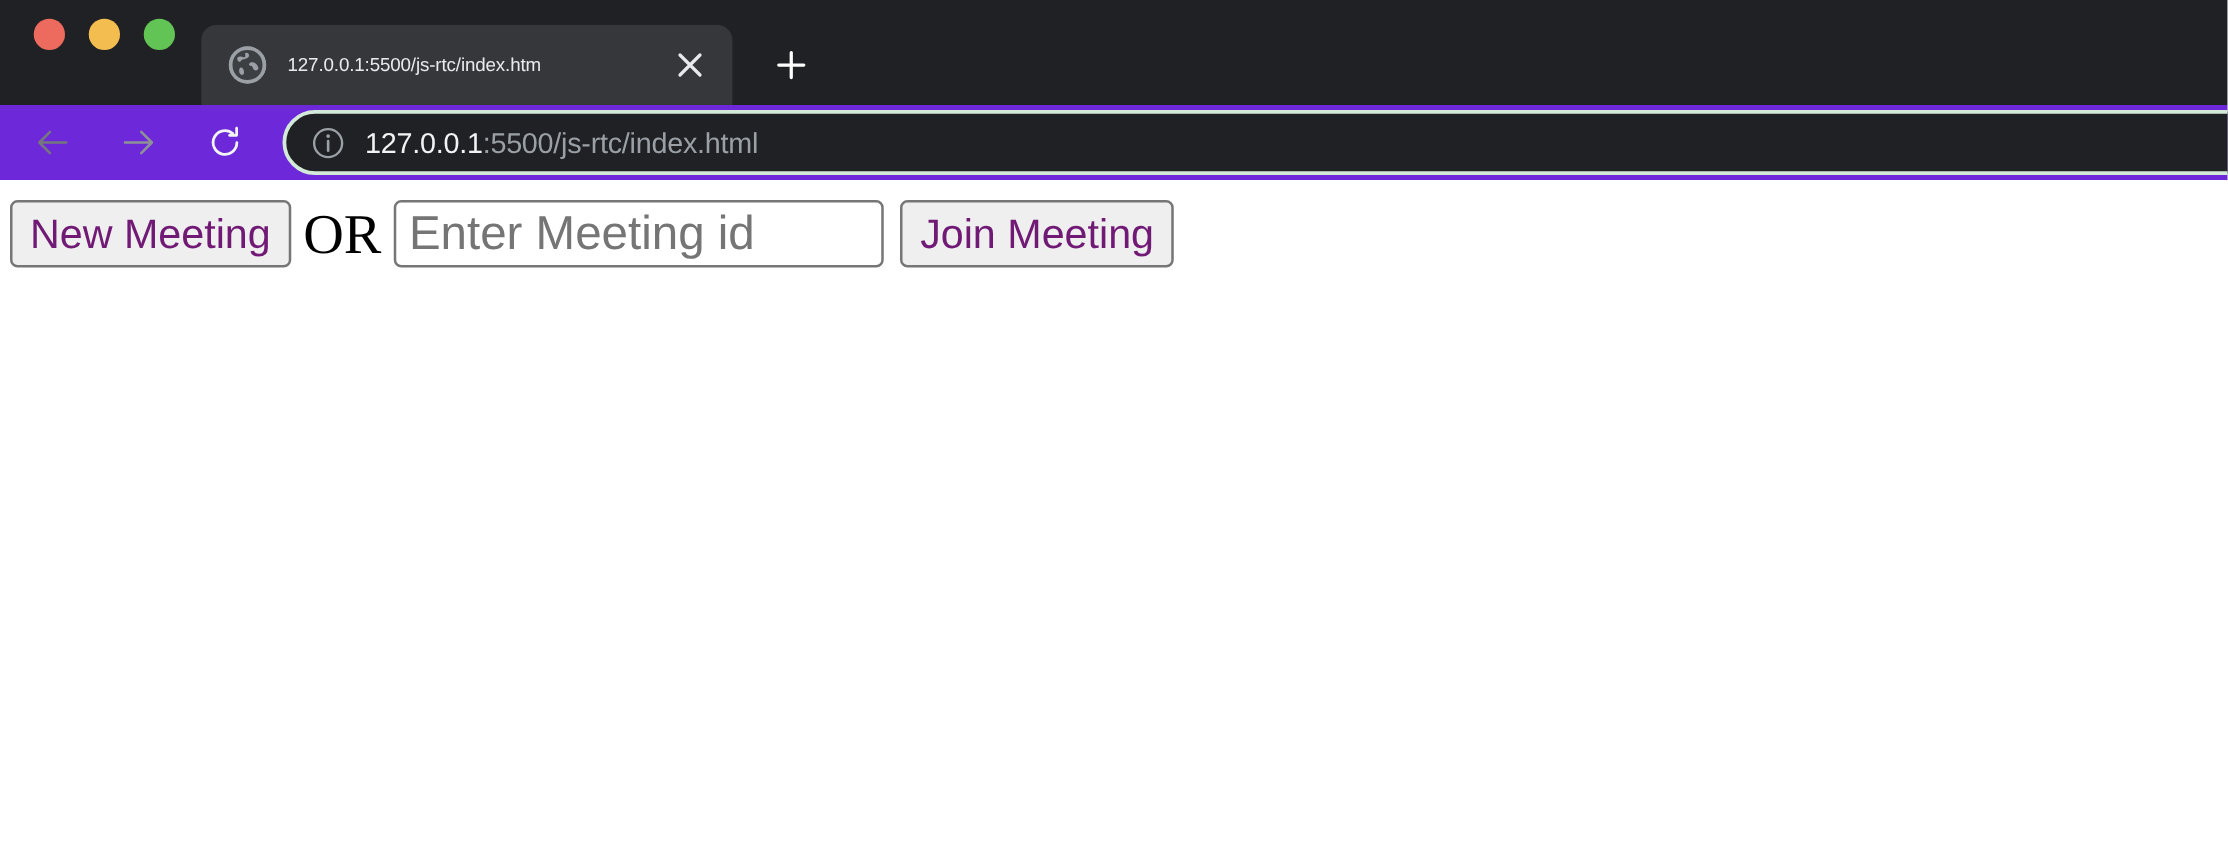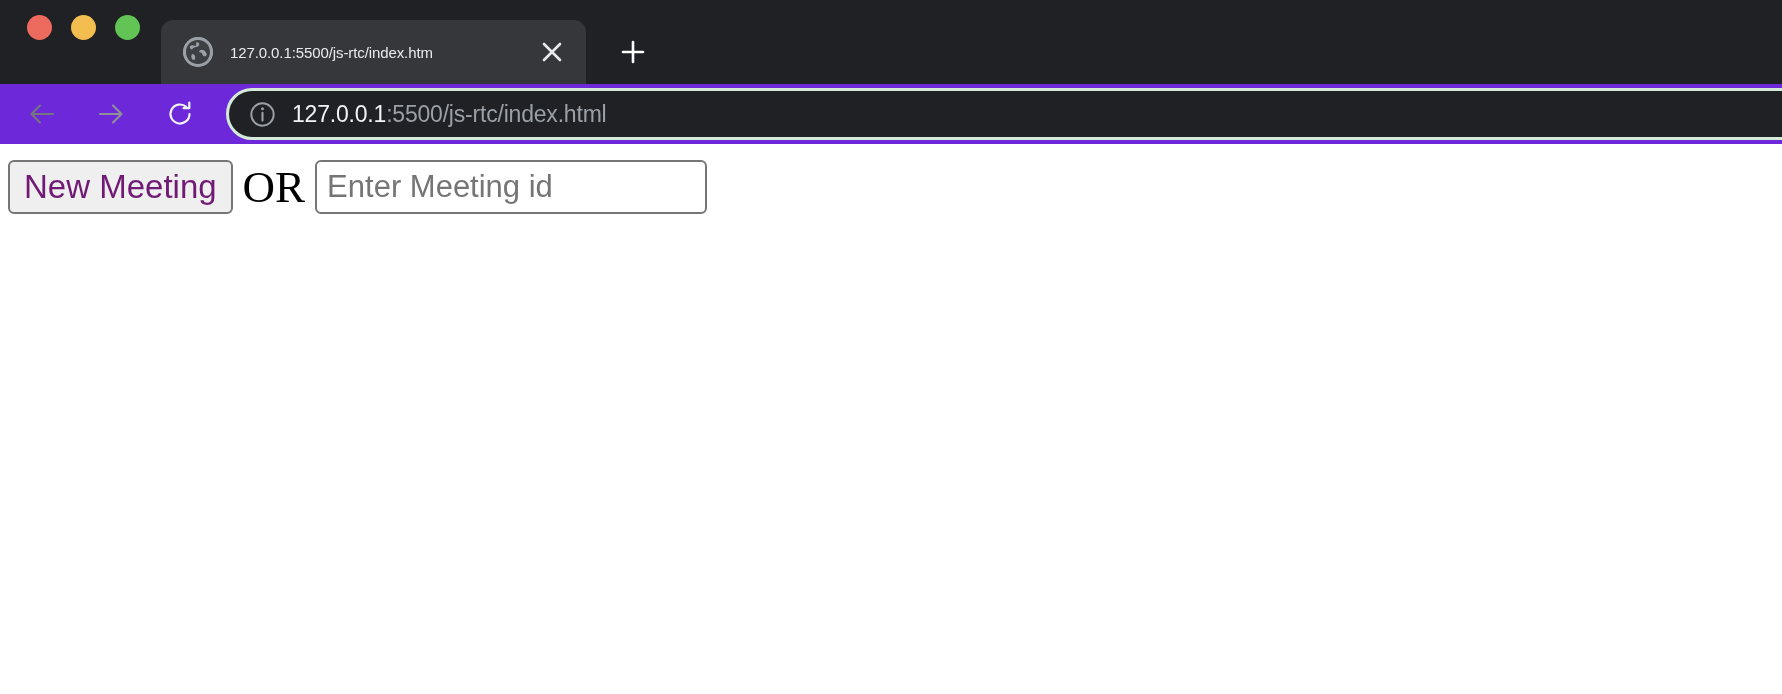--- a/index.html
+++ b/index.html
@@ -228,21 +228,21 @@
     font-family: "Liberation Serif", serif;
     font-size: 45px;
     color: #000000;
     margin: 0 10px;
     line-height: 1;
     display: inline-block;
   }
 
   .meeting-input {
     font-family: "Liberation Sans", sans-serif;
-    font-size: 31px;
+    font-size: 38px;
     color: #000000;
     background: #ffffff;
     border: 2px solid #767676;
     border-radius: 6px;
     height: 54px;
     width: 392px;
     box-sizing: border-box;
     padding: 0 10px;
     margin-right: 13px;
     outline: none;
@@ -328,16 +328,17 @@
       </div>
 
     </div>
   </div>
 
   <div class="page">
     <div class="controls-row">
       <button class="btn">New Meeting</button>
       <span class="or-label">OR</span>
       <input class="meeting-input" type="text" placeholder="Enter Meeting id" style="">
+      <button class="btn">Join Meeting</button>
     </div>
   </div>
 
 </div>
 
 </body></html>

